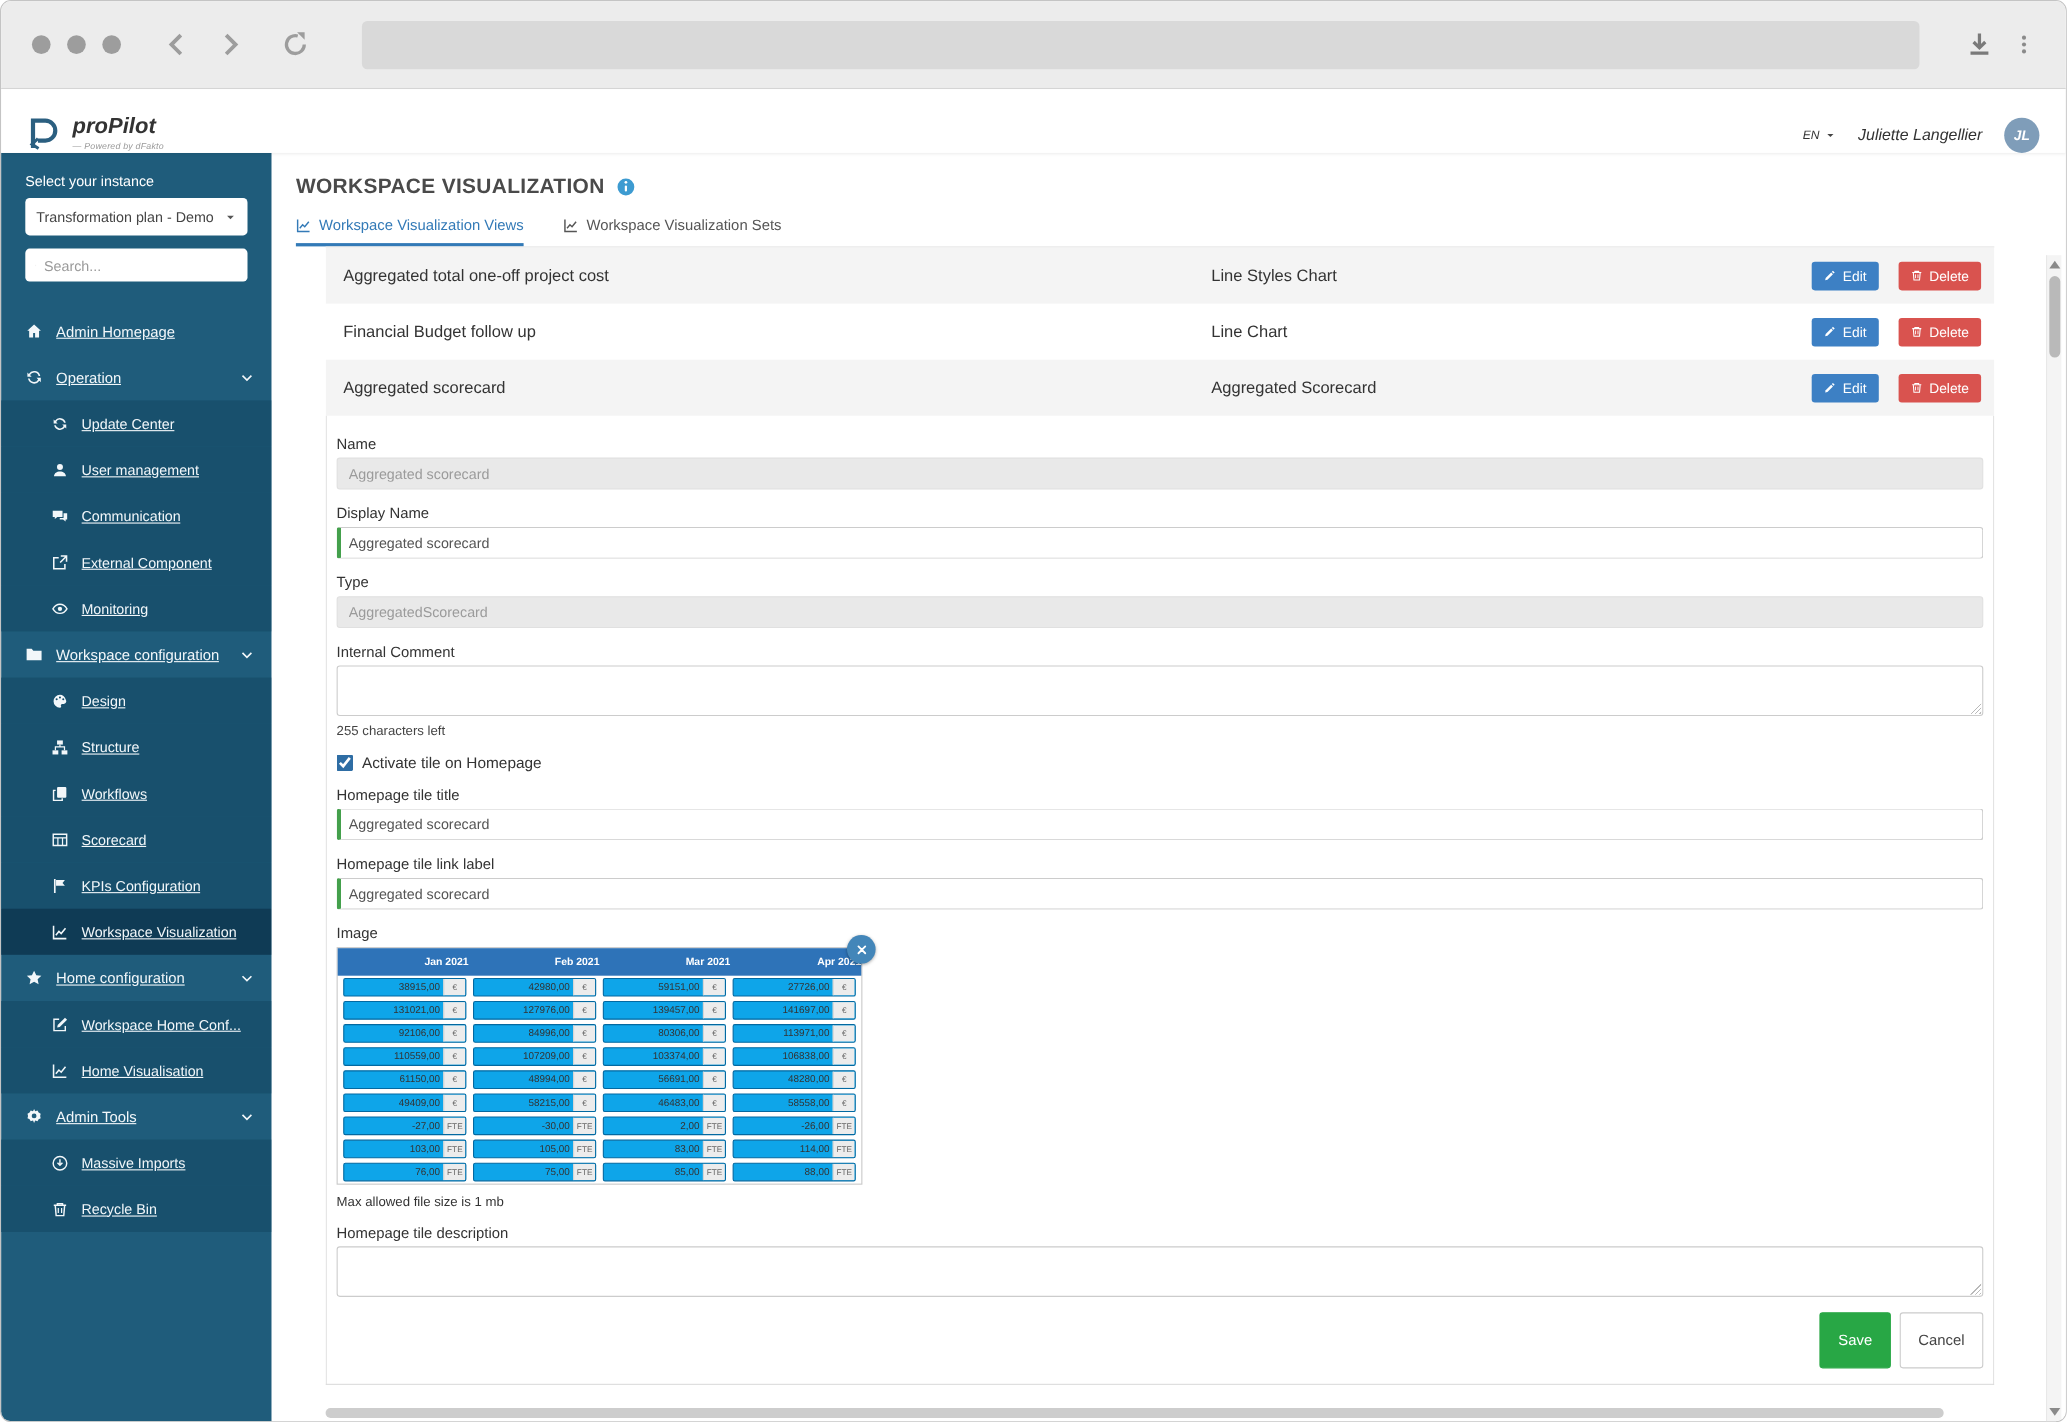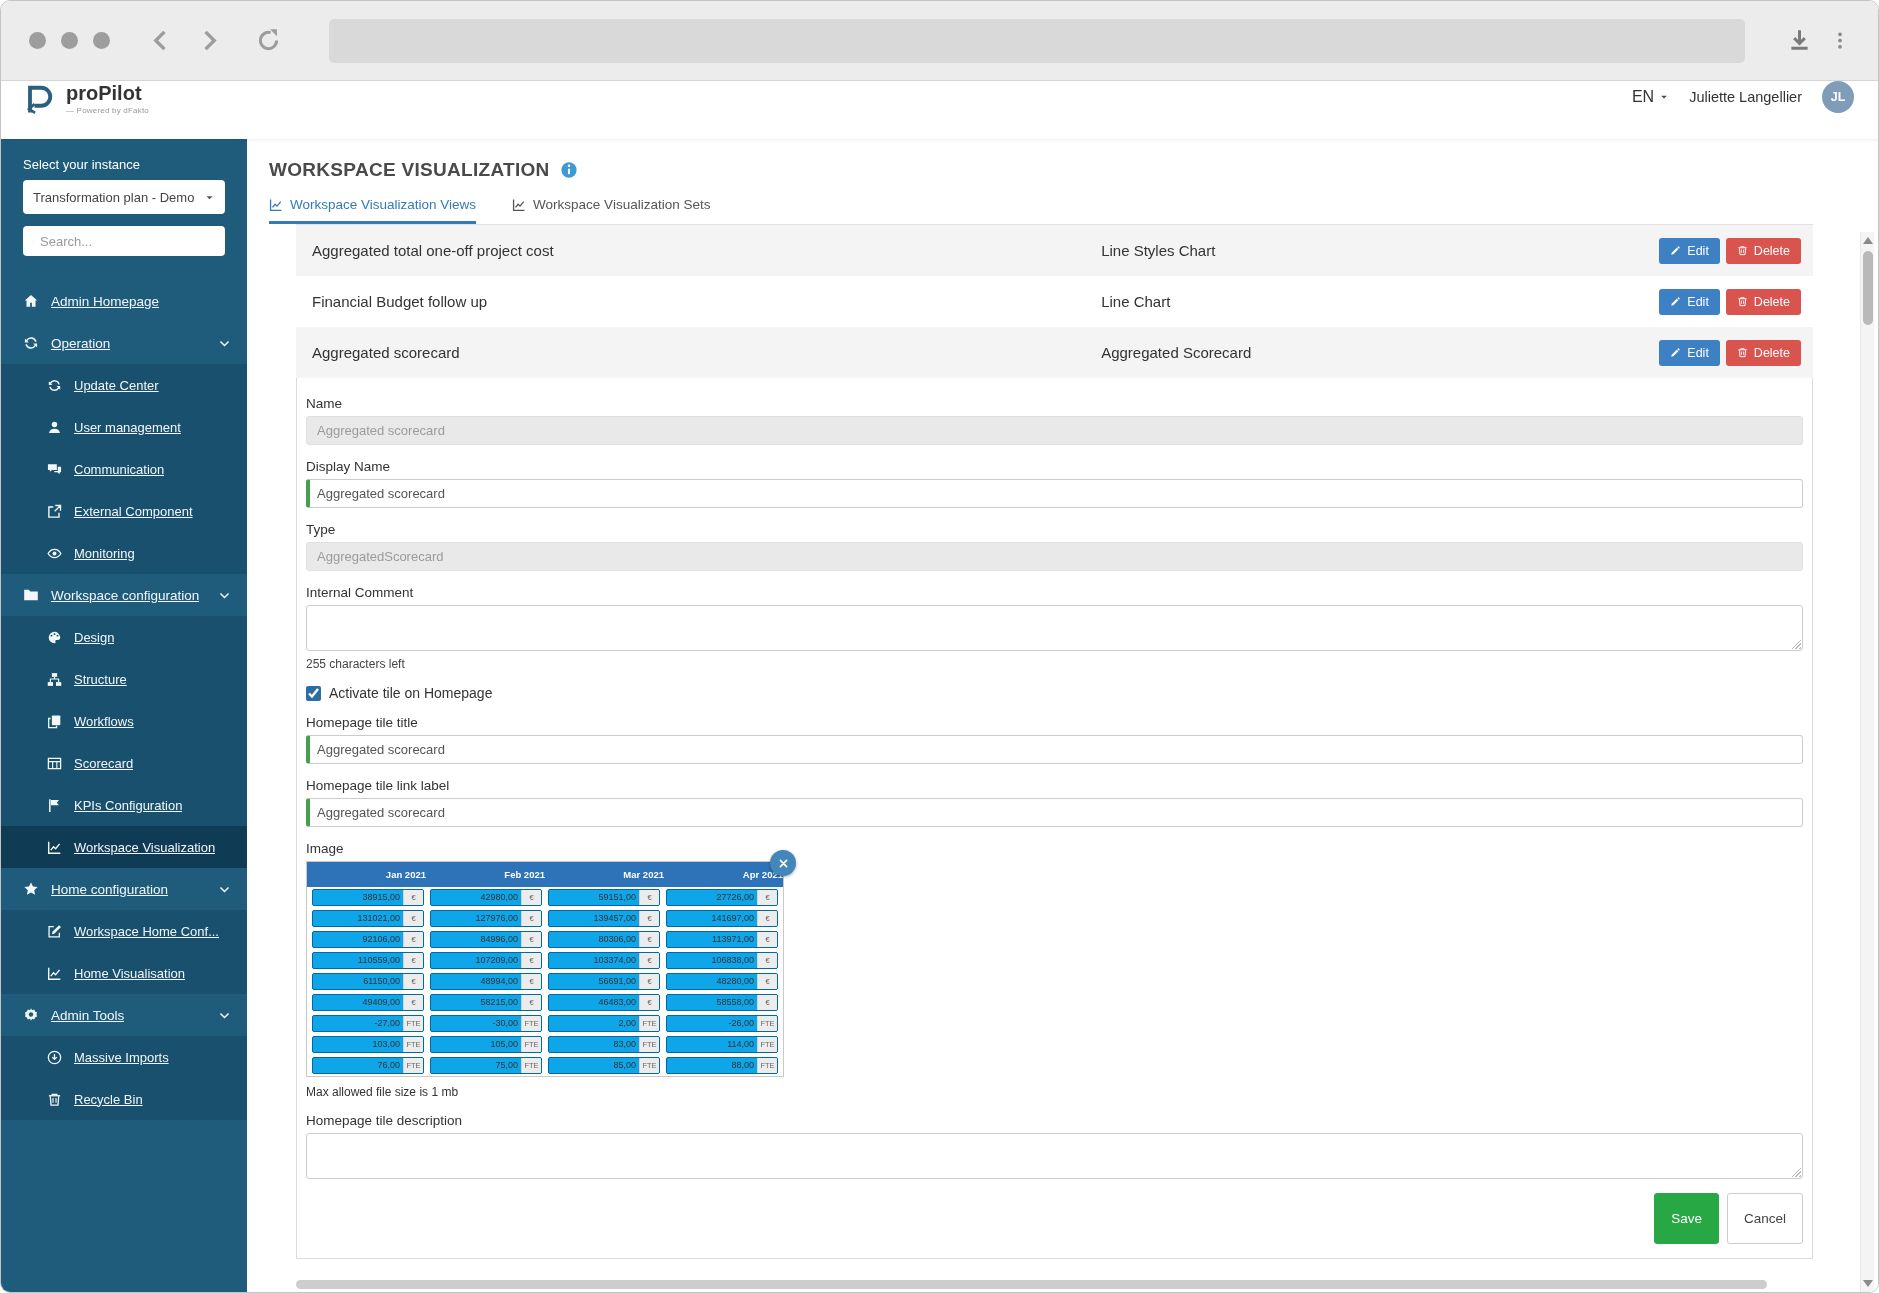--- a/index.html
+++ b/index.html
@@ -13,27 +13,27 @@
   .dot { width:17px; height:17px; border-radius:50%; background:#9d9d9d; }
   [data-icon]{ display:inline-flex; align-items:center; justify-content:center; }
   [data-icon] svg{ width:100%; height:100%; }
   .cic { width:25px; height:25px; color:#9d9d9d; margin:0 12px; cursor:pointer; }
   .cic.refresh { margin-left:22px; }
   .cic.dl { color:#7a7a7a; margin:0 10px 0 24px; }
   .cic.kb { width:20px; color:#8a8a8a; margin:0 0 0 8px; }
   .url { flex:1; height:44px; background:#d9d9d9; border:none; border-radius:5px; margin:0 18px 0 36px; outline:none; padding:0 16px; font-size:14px; color:#555; }
 
   
-  .appbar { height:58px; flex:0 0 58px; background:#fff; display:flex; align-items:flex-start; justify-content:space-between; padding:0 24px 0 20px; box-shadow:0 1px 3px rgba(0,0,0,0.08); position:relative; z-index:3; }
+  .appbar { height:58px; flex:0 0 58px; background:#fff; display:flex; align-items:flex-end; justify-content:space-between; padding:0 24px 0 20px; box-shadow:0 1px 3px rgba(0,0,0,0.08); position:relative; z-index:3;font-style:italic; }
   .logo { display:flex; align-items:center; gap:9px; }
   .logo-texts { display:flex; flex-direction:column; }
   .logo-text { font-size:20px; font-weight:700; color:#333; line-height:1.05; }
   .logo-tag { font-size:8px; color:#999; margin-top:2px; letter-spacing:0.2px; }
   .appbar-right { display:flex; align-items:center; gap:20px; }
-  .lang { font-size:16px; color:#333; display:flex; gap:5px; align-items:center; cursor:pointer; }
+  .lang { font-size:11px; color:#333; display:flex; gap:5px; align-items:center; cursor:pointer; }
   .lang [data-icon]{ width:10px; color:#444; }
   .uname { font-size:14.5px; color:#333; }
   .avatar { width:32px; height:32px; border-radius:50%; background:#7f9db9; color:#fff; font-size:12.5px; font-weight:700; display:flex; align-items:center; justify-content:center; cursor:pointer; }
 
   
   .appbody { flex:1; display:flex; min-height:0; }
 
   
   .sidebar { width:246px; flex:0 0 246px; background:#1f5c7b; color:#fff; display:flex; flex-direction:column; overflow:hidden; }
   .inst-label { font-size:13px; padding:18px 22px 0; }
@@ -62,21 +62,21 @@
   .tabs { display:flex; gap:36px; margin-top:16px; }
   .tab { display:flex; align-items:center; gap:7px; font-size:13.5px; color:#555; padding-bottom:9px; cursor:pointer; border-bottom:3px solid transparent; }
   .tab .ic { width:14px; height:14px; }
   .tab.active { color:#337ab7; border-bottom-color:#337ab7; }
 
   .content { flex:1; overflow:hidden; margin:0 45px 0 27px; border-top:1px solid #e3e3e3; }
   .vrow { height:51px; display:flex; align-items:center; padding:0 12px 0 16px; font-size:15px; color:#333; }
   .rows .vrow:nth-child(odd) { background:#f4f4f4; }
   .vrow .rname { flex:0 0 53%; white-space:nowrap; overflow:hidden; text-overflow:ellipsis; }
   .vrow .rtype { flex:1; white-space:nowrap; }
-  .rbtns { display:flex; gap:6px; }
+  .rbtns { display:flex; gap:18px; }
   .rbtns button { display:flex; align-items:center; gap:6px; border:none; border-radius:3px; color:#fff; font-size:12.5px; padding:6px 11px; cursor:pointer; font-family:inherit; }
   .rbtns .ic { width:11px; height:11px; }
   .btn-edit { background:#3d80c4; }
   .btn-del { background:#d9534f; }
 
   
   .panel { border:1px solid #dcdcdc; border-top:none; background:#fff; padding:10px 9px 14px; }
   .flabel { display:block; font-size:13.5px; color:#333; margin:14px 0 5px; }
   .flabel.first { margin-top:8px; }
   .inp { width:100%; height:29px; border:1px solid #ccc; border-radius:3px; font-size:13px; color:#555; padding:0 10px; font-family:inherit; background:#fff; outline:none; }

